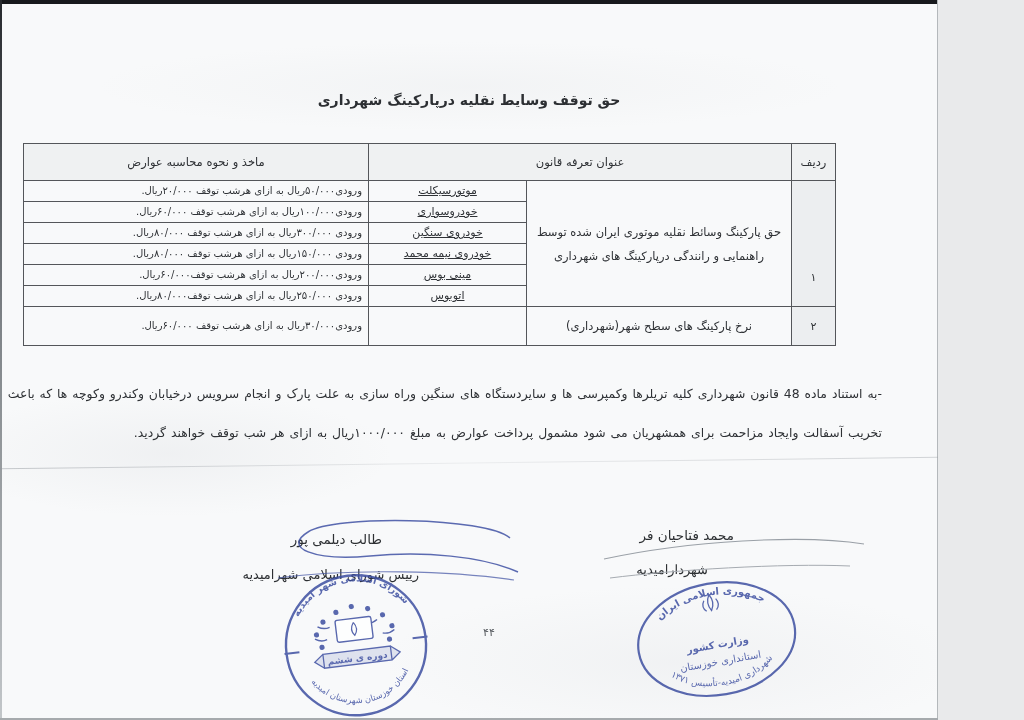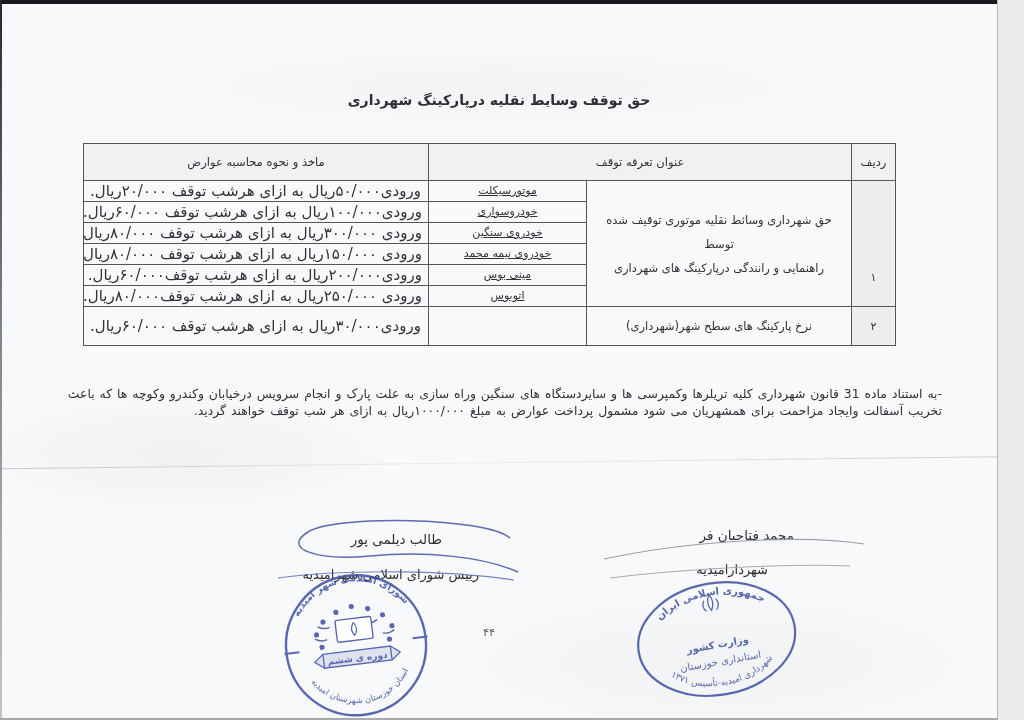--- a/index.html
+++ b/index.html
@@ -2,26 +2,27 @@
 <html lang="fa"><head>
 <meta charset="utf-8">
 <style>
   html,body{margin:0;padding:0;}
   body{
     width:1024px;height:720px;overflow:hidden;
     font-family:"DejaVu Sans", sans-serif;
     background:#e9eaeb;
   }
   .page{
-    position:relative;width:998px;height:720px;overflow:hidden;direction:rtl;
+    position:relative;width:918px;height:720px;overflow:hidden;direction:rtl;
     background:#f8f9fa;
     background-image:
       radial-gradient(ellipse 320px 90px at 18% 63%, rgba(175,180,186,0.12), transparent 70%),
       radial-gradient(ellipse 420px 110px at 72% 92%, rgba(175,180,186,0.10), transparent 70%),
       radial-gradient(ellipse 500px 60px at 50% 12%, rgba(190,194,199,0.10), transparent 75%);
+    padding-left: 20px;
   }
   .edge-top{position:absolute;top:0;left:0;right:0;height:4px;background:#17191c;}
   .edge-left{position:absolute;top:0;left:0;bottom:0;width:2px;
     background:linear-gradient(180deg,#26292d,#7e8387 45%,#c2c6c9);}
   .edge-right{position:absolute;top:0;right:0;bottom:0;width:1px;background:#b4b8bb;}
   .edge-bottom{position:absolute;left:0;right:0;bottom:0;height:2px;background:#a6aaad;}
   .crease{
     position:absolute;left:-12px;top:462px;width:1060px;height:1px;
     background:linear-gradient(90deg, rgba(145,150,156,.5), rgba(145,150,156,.12) 45%, rgba(145,150,156,.45));
     transform:rotate(-0.7deg);
@@ -46,28 +47,28 @@
     text-align:center;font-size:11px;background:#eceef0;padding:0;
   }
   td.idx-span{vertical-align:bottom;padding-bottom:22px;}
   td.c-title{
     text-align:center;font-size:11.5px;line-height:24px;padding:0 8px;vertical-align:middle;
   }
   td.c-veh{
     text-align:center;font-size:11px;padding:0 4px;line-height:20px;white-space:nowrap;text-decoration:underline;
   }
   td.c-basis{
-    text-align:left;font-size:15px;padding:0 6px;line-height:20px;white-space:nowrap;
+    text-align:right;font-size:10px;padding:0 6px;line-height:20px;white-space:nowrap;
   }
   .note{
     position:absolute;top:386px;right:56px;left:40px;
     font-size:12.4px;color:#2e3135;text-align:right;word-spacing:1px;
   }
   .note .l1{white-space:nowrap;}
-  .note .l2{white-space:nowrap;margin-top:2px;text-align:right;}
+  .note .l2{white-space:nowrap;margin-top:24px;text-align:right;}
   .sig{position:absolute;color:#2d3033;white-space:nowrap;}
   .sig-name-right{top:527px;right:204px;font-size:13.5px;}
   .sig-role-right{top:562px;right:230px;font-size:13px;font-family:Liberation Serif, serif;}
   .sig-name-left{top:531px;right:556px;font-size:13.5px;}
   .sig-role-left{top:567px;right:519px;font-size:13px;text-align:right;}
   .page-num{position:absolute;top:626px;left:483px;font-size:11px;color:#54585d;direction:rtl;}
   .sign-svg{position:absolute;pointer-events:none;}
   .sign-right-svg{left:598px;top:529px;width:272px;height:62px;}
   .sign-left-svg{left:272px;top:514px;width:256px;height:92px;}
   .stamp{position:absolute;opacity:.84;}
@@ -91,29 +92,29 @@
   <table class="fees">
     <colgroup>
       <col style="width:44px">
         <col style="width:265px">
         <col style="width:158px">
         <col style="width:345px">
     </colgroup>
     <thead>
       <tr>
         <th>ردیف</th>
-        <th colspan="2">عنوان تعرفه توقف</th>
+        <th colspan="2">عنوان تعرفه قانون</th>
         <th>ماخذ و نحوه محاسبه عوارض</th>
       </tr>
     </thead>
     <tbody>
       <tr class="sub">
         <td class="c-idx idx-span" rowspan="6">۱</td>
         <td class="c-title" rowspan="6">
-          <div>حق شهرداری وسائط نقلیه موتوری توقیف شده توسط</div>
+          <div>حق پارکینگ وسائط نقلیه موتوری ایران شده توسط</div>
           <div>راهنمایی و رانندگی درپارکینگ های شهرداری</div>
         </td>
         <td class="c-veh">موتورسیکلت</td>
         <td class="c-basis">ورودی۵۰/۰۰۰ریال به ازای هرشب توقف ۲۰/۰۰۰ریال.</td>
       </tr>
       <tr class="sub">
         <td class="c-veh">خودروسواری</td>
         <td class="c-basis">ورودی۱۰۰/۰۰۰ریال به ازای هرشب توقف ۶۰/۰۰۰ریال.</td>
       </tr>
       <tr class="sub">
@@ -135,21 +136,21 @@
       <tr class="last">
         <td class="c-idx">۲</td>
         <td class="c-title">نرخ پارکینگ های سطح شهر(شهرداری)</td>
         <td class="c-veh"></td>
         <td class="c-basis">ورودی۳۰/۰۰۰ریال به ازای هرشب توقف ۶۰/۰۰۰ریال.</td>
       </tr>
     </tbody>
   </table>
 
   <div class="note">
-    <div class="l1">-به استناد ماده 31 قانون شهرداری کلیه تریلرها وکمپرسی ها و سایردستگاه های سنگین وراه سازی به علت پارک  و انجام سرویس درخیابان وکندرو وکوچه ها که باعث</div>
+    <div class="l1">-به استناد ماده 48 قانون شهرداری کلیه تریلرها وکمپرسی ها و سایردستگاه های سنگین وراه سازی به علت پارک  و انجام سرویس درخیابان وکندرو وکوچه ها که باعث</div>
     <div class="l2">تخریب آسفالت وایجاد مزاحمت برای همشهریان می شود مشمول پرداخت عوارض به مبلغ ۱۰۰۰/۰۰۰ریال به ازای هر شب توقف خواهند گردید.</div>
   </div>
 
   <div class="sig sig-name-right">محمد فتاحیان فر</div>
   <div class="sig sig-role-right">شهردارامیدیه</div>
   <div class="sig sig-name-left">طالب دیلمی پور</div>
   <div class="sig sig-role-left">رییس شورای اسلامی شهرامیدیه</div>
 
   <div class="page-num">۴۴</div>
 

